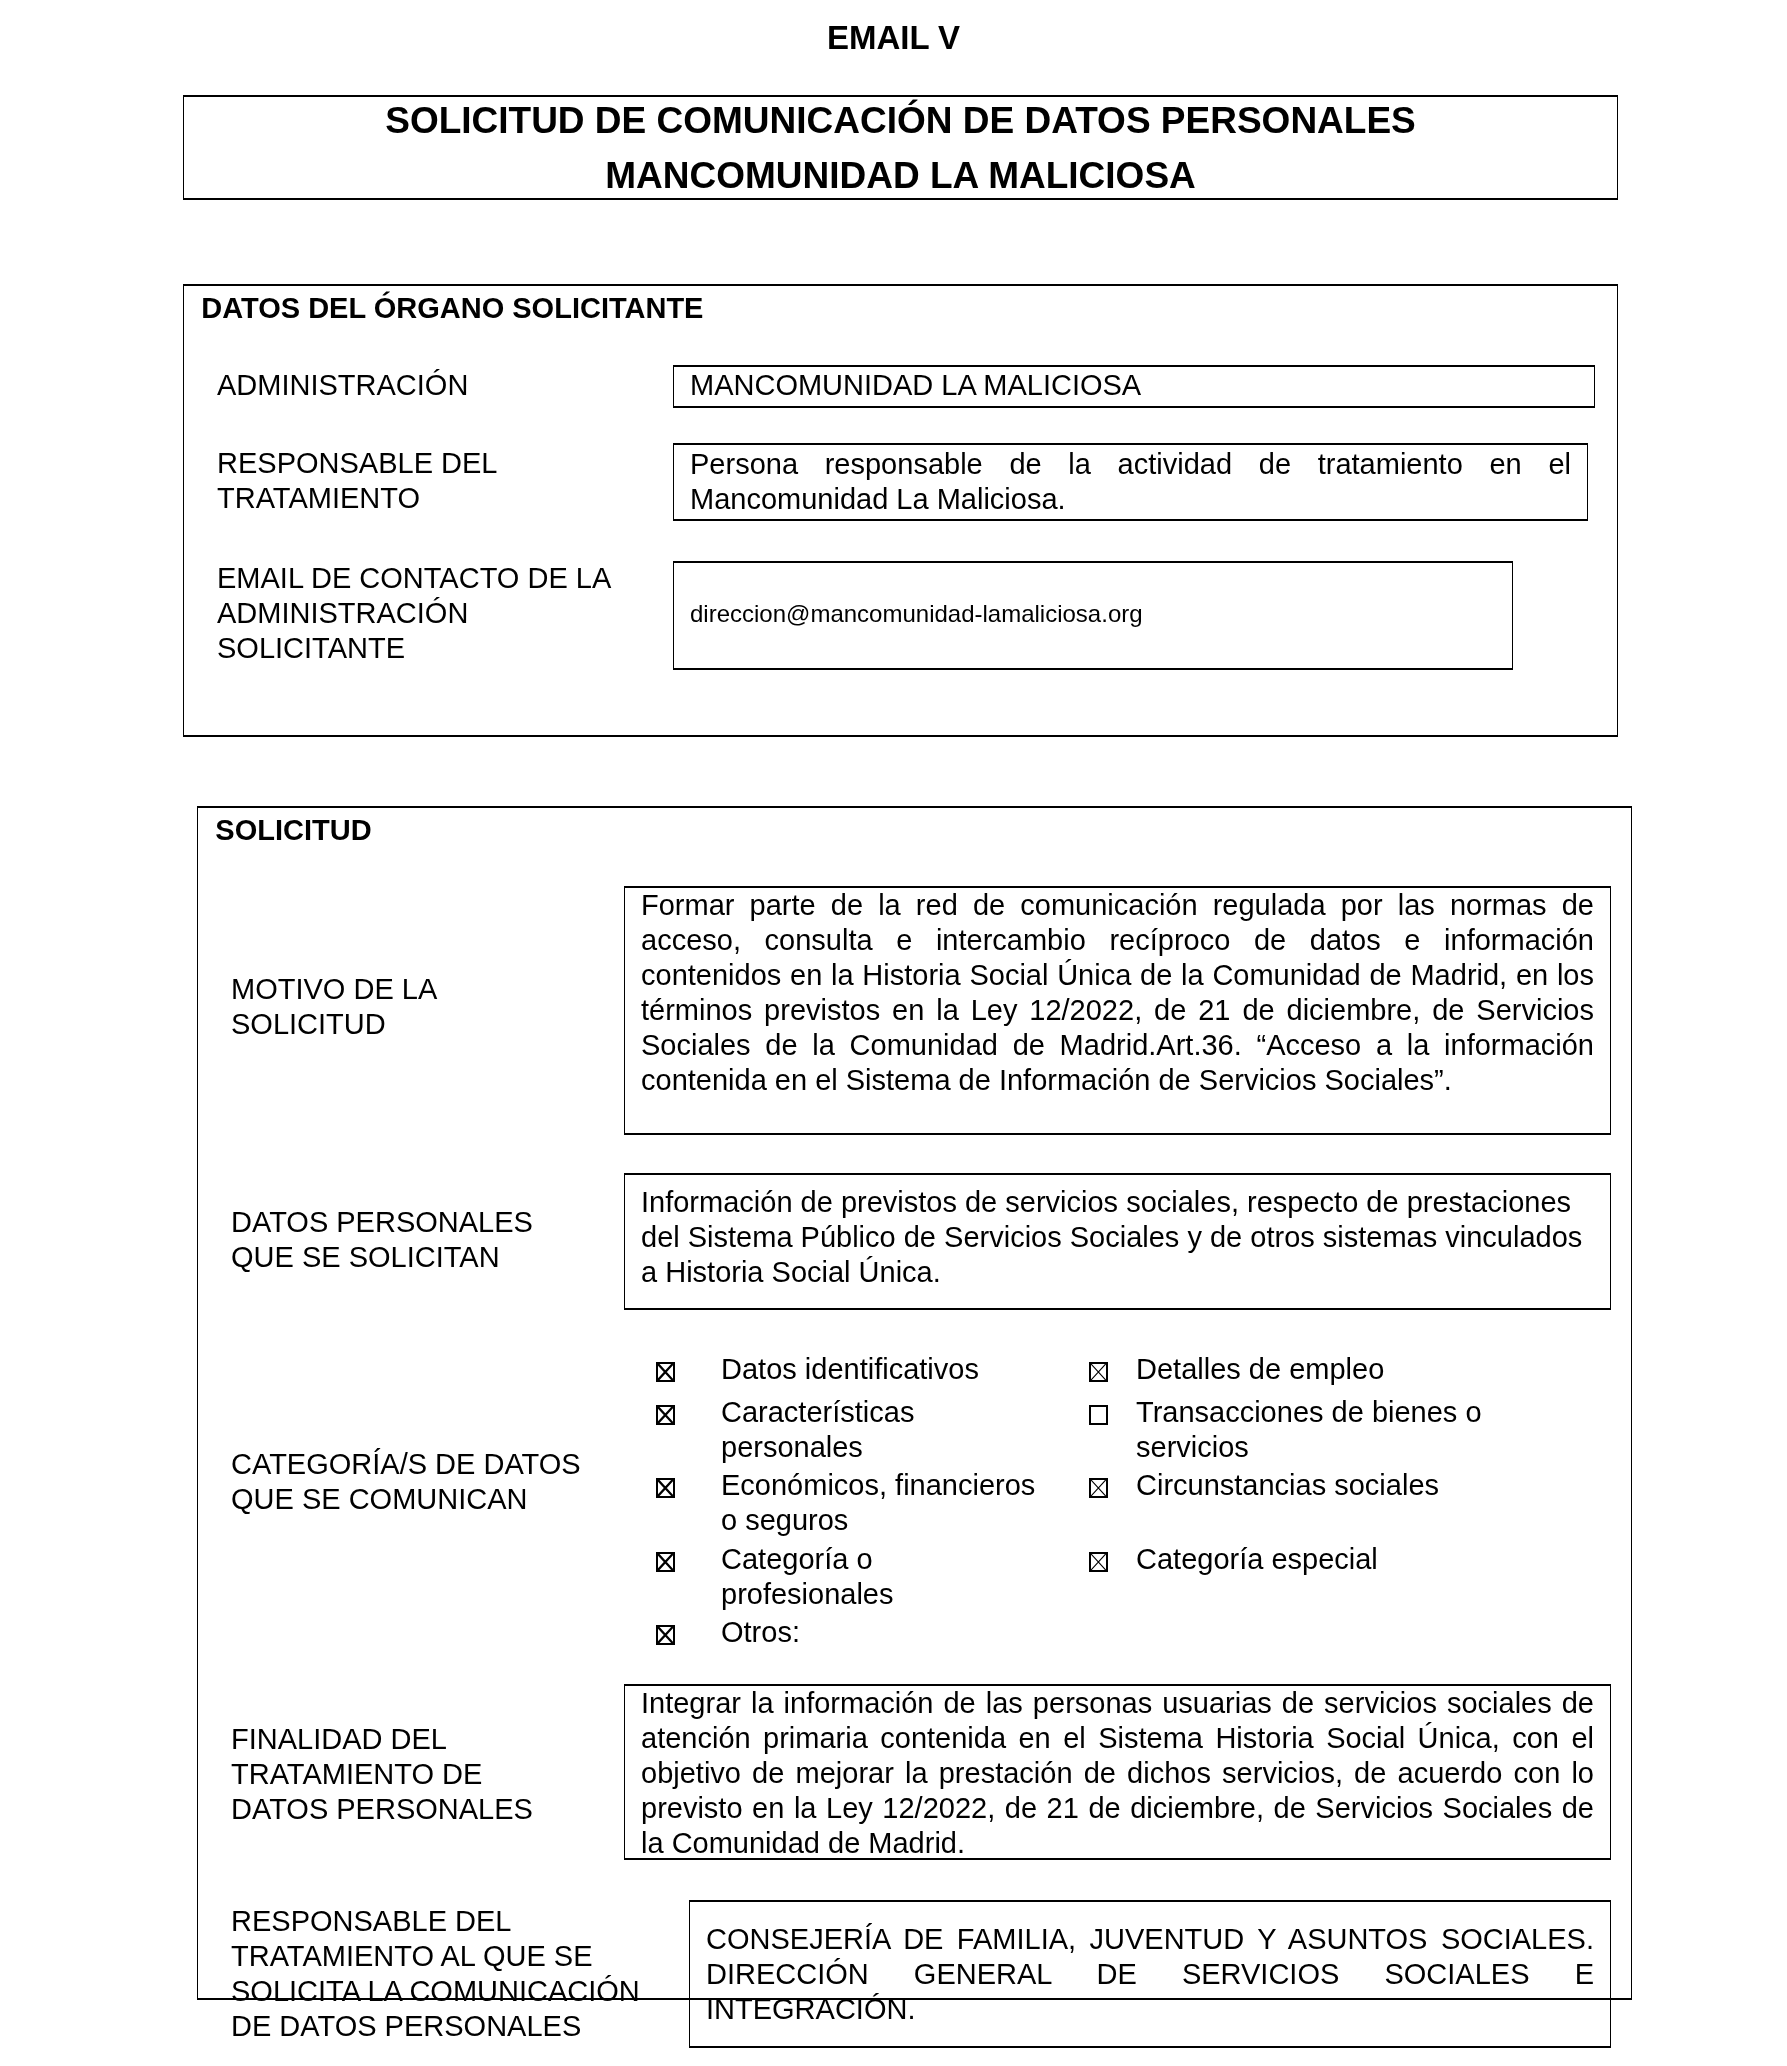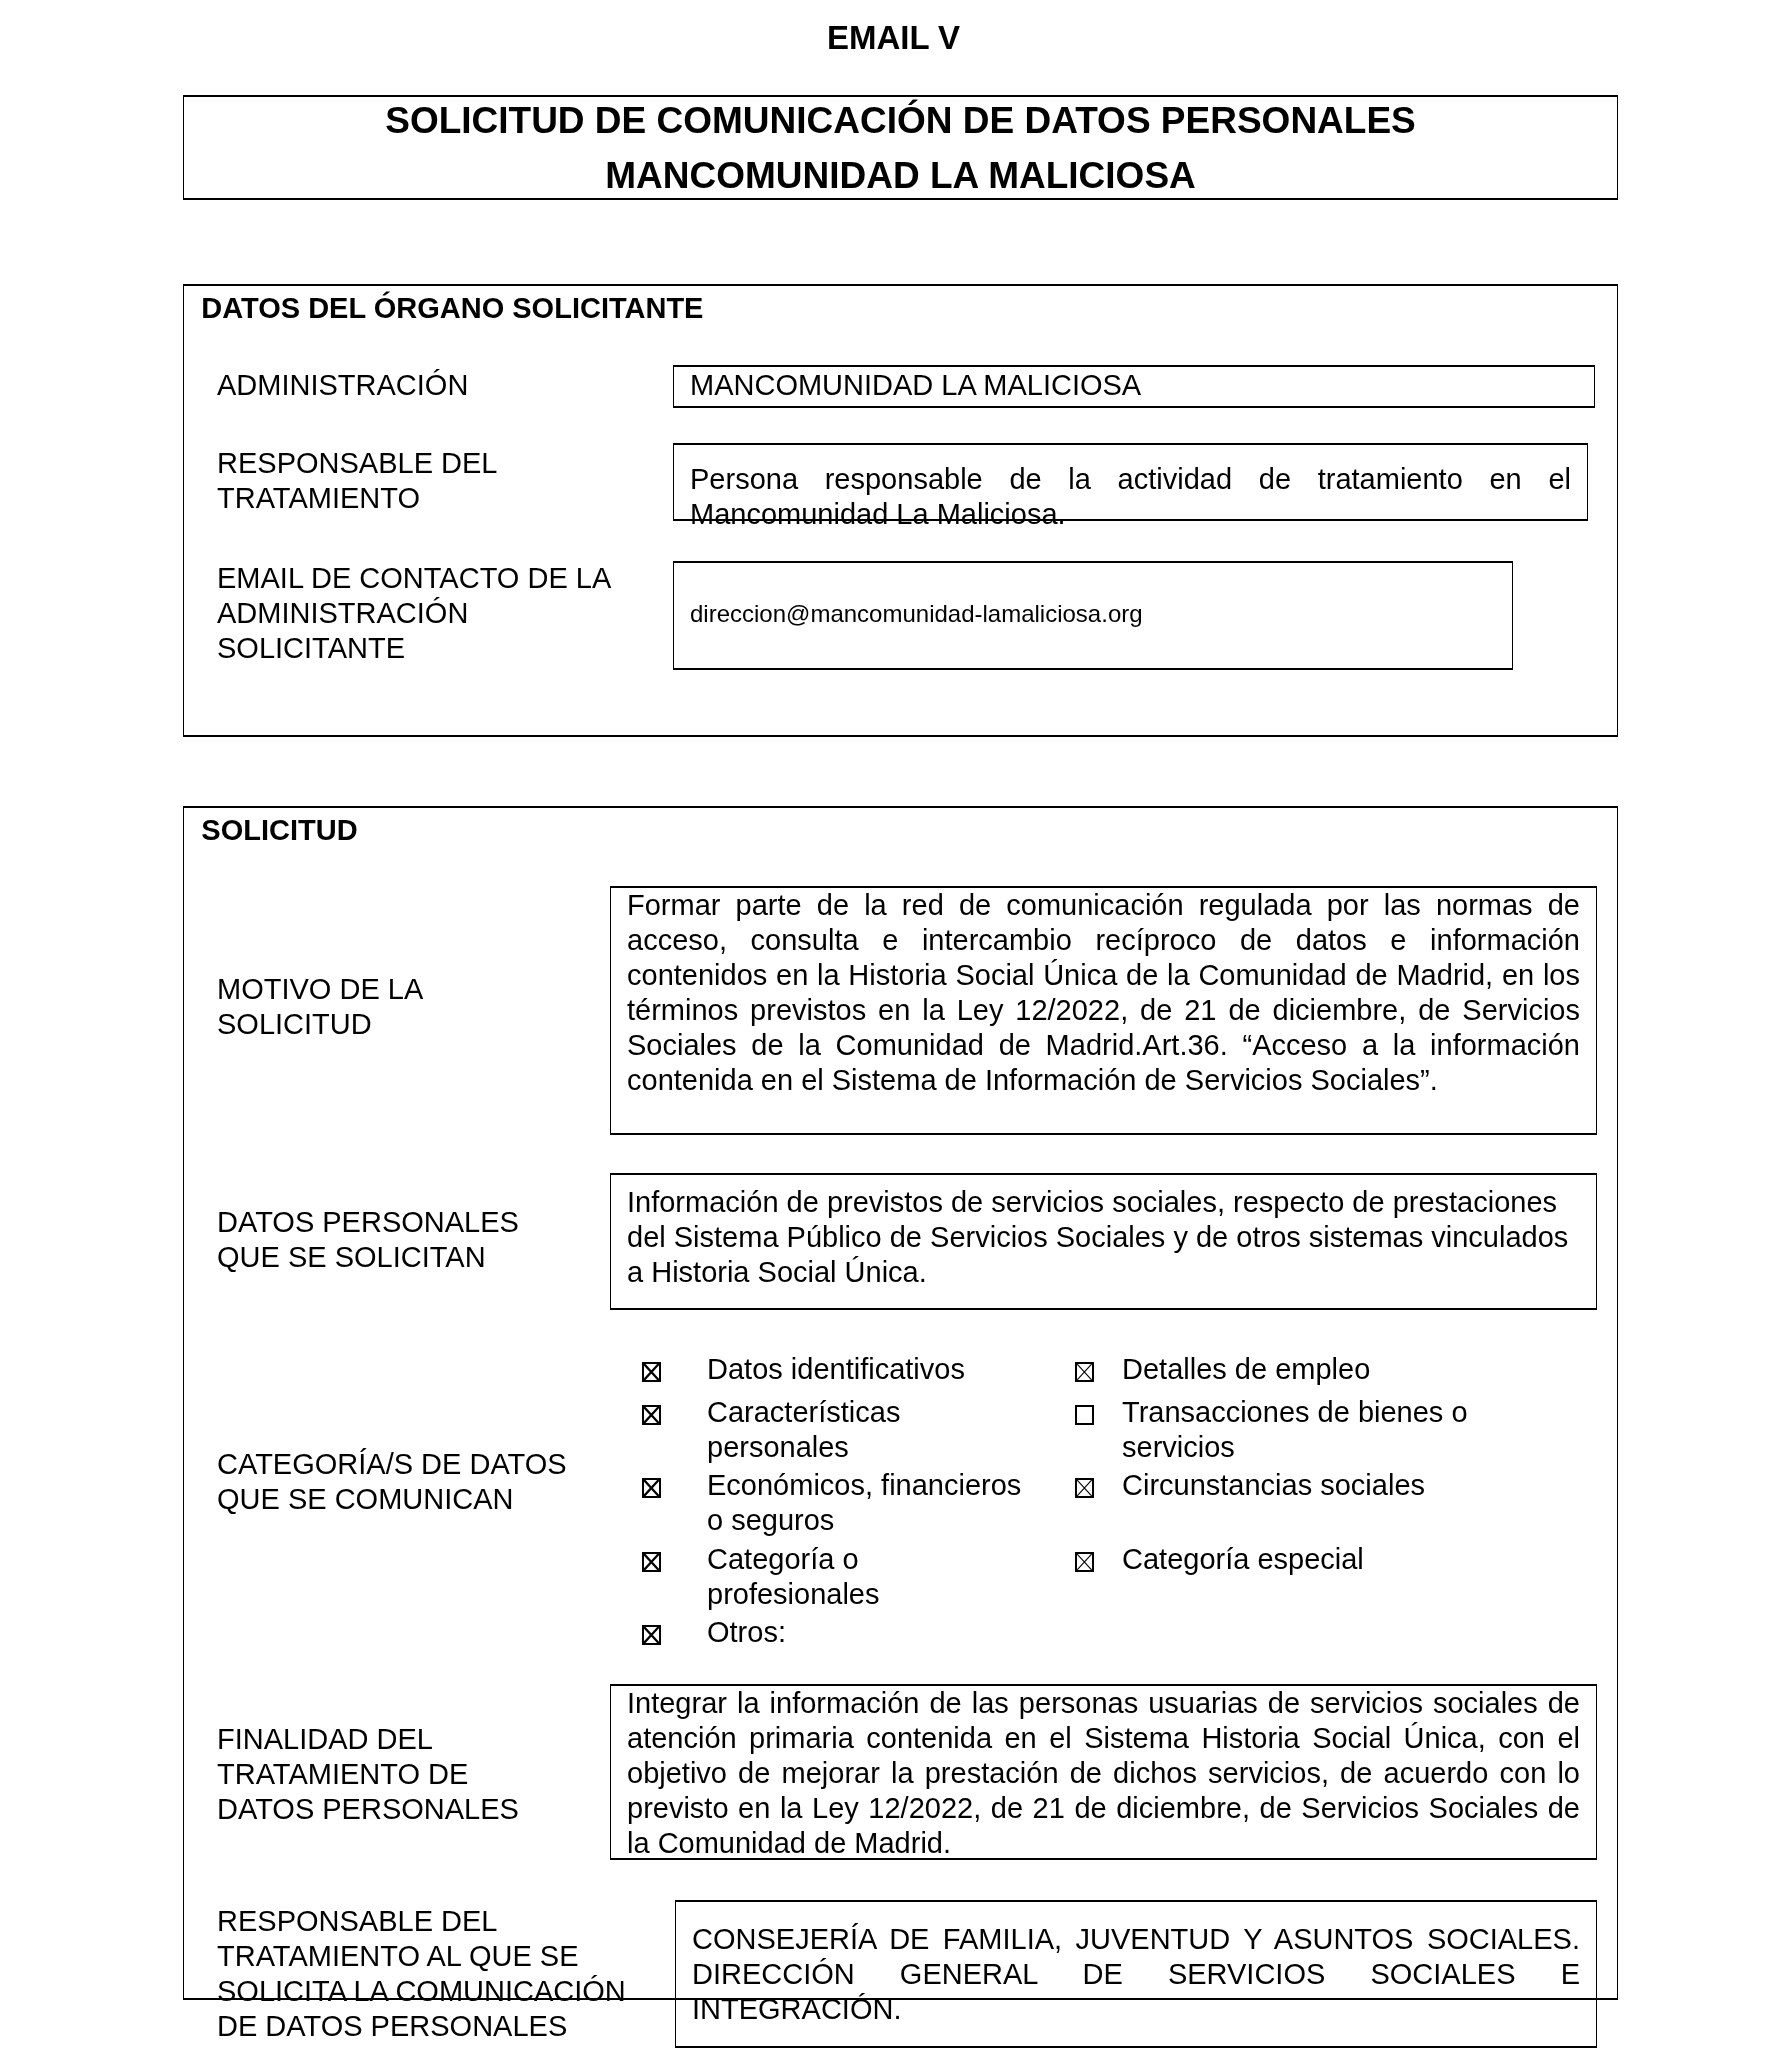--- a/index.html
+++ b/index.html
@@ -37,34 +37,34 @@
   <div class="label" style="top:82px;">ADMINISTRACIÓN</div>
   <div class="field" style="left:489px;top:79px;width:922px;height:43px;">
     <span class="txt" style="text-align:left;padding-top:1.4px;">MANCOMUNIDAD LA MALICIOSA</span>
   </div>
 
   <div class="label" style="top:160px;">
     <div>RESPONSABLE DEL</div>
     <div>TRATAMIENTO</div>
   </div>
   <div class="field" style="left:489px;top:157px;width:915px;height:78px;">
-    <span class="txt" style="padding-top:17px;text-align-last:left;">Persona responsable de la actividad de tratamiento en el Mancomunidad La Maliciosa.</span>
+    <span class="txt" style="padding-top:2px;text-align-last:left;">Persona responsable de la actividad de tratamiento en el Mancomunidad La Maliciosa.</span>
   </div>
 
   <div class="label" style="top:275px;">
     <div>EMAIL DE CONTACTO DE LA</div>
     <div>ADMINISTRACIÓN</div>
     <div>SOLICITANTE</div>
   </div>
   <div class="field small" style="left:489px;top:275px;width:840px;height:109px;">
     <span class="txt" style="padding-top:33px;text-align:left;">direccion@mancomunidad-lamaliciosa.org</span>
   </div>
 </div>
 
-<div class="abs section" style="top:806px;height:1194px;">
+<div class="abs section" style="top:806px;height:1194px;margin-left:14px;">
   <div class="section-title">SOLICITUD</div>
 
   <div class="label" style="top:164px;">
     <div>MOTIVO DE LA</div>
     <div>SOLICITUD</div>
   </div>
   <div class="field" style="left:426px;top:78px;width:987px;height:249px;">
     <span class="txt" style="text-align-last:left;">Formar parte de la red de comunicación regulada por las normas de acceso, consulta e intercambio recíproco de datos e información contenidos en la Historia Social Única de la Comunidad de Madrid, en los términos previstos en la Ley 12/2022, de 21 de diciembre, de Servicios Sociales de la Comunidad de Madrid.Art.36. “Acceso a la información contenida en el Sistema de Información de Servicios Sociales”.</span>
   </div>
 

